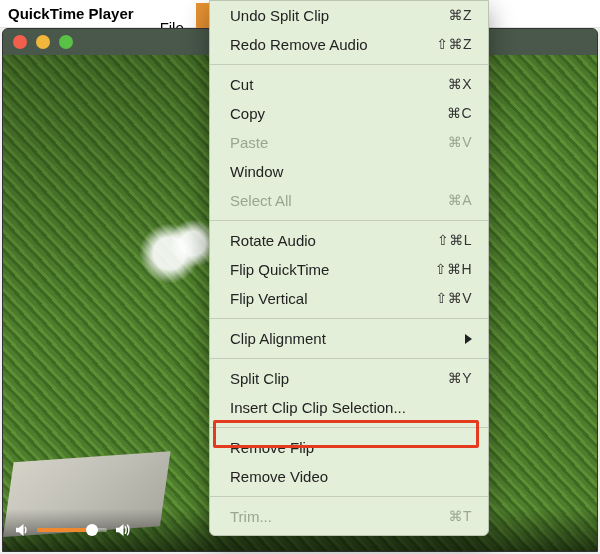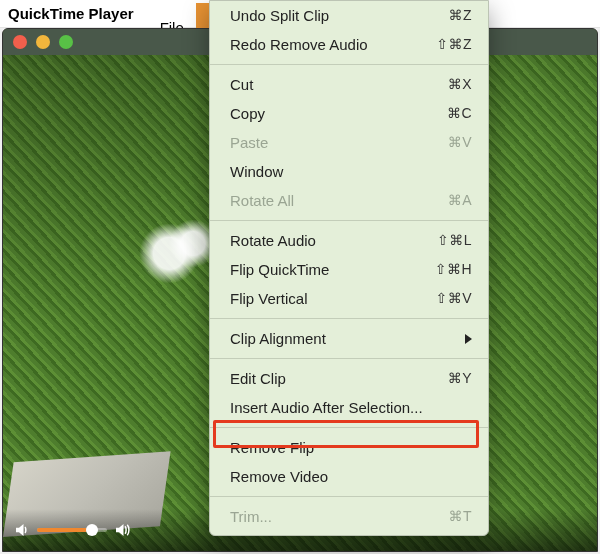--- a/index.html
+++ b/index.html
@@ -215,21 +215,21 @@
       <span class="dd-shortcut">⌘C</span>
     </div>
     <div class="dd-item disabled">
       <span>Paste</span>
       <span class="dd-shortcut">⌘V</span>
     </div>
     <div class="dd-item">
       <span>Window</span>
     </div>
     <div class="dd-item disabled">
-      <span>Rotate All</span>
+      <span>Select All</span>
       <span class="dd-shortcut">⌘A</span>
     </div>
     <div class="dd-sep"></div>
 
     <div class="dd-item">
       <span>Rotate Audio</span>
       <span class="dd-shortcut">⇧⌘L</span>
     </div>
     <div class="dd-item">
       <span>Flip QuickTime</span>
@@ -241,25 +241,25 @@
     </div>
     <div class="dd-sep"></div>
 
     <div class="dd-item">
       <span>Clip Alignment</span>
       <span class="dd-sub-arrow"></span>
     </div>
     <div class="dd-sep"></div>
 
     <div class="dd-item">
-      <span>Edit Clip</span>
+      <span>Split Clip</span>
       <span class="dd-shortcut">⌘Y</span>
     </div>
     <div class="dd-item">
-      <span>Insert Audio After Selection...</span>
+      <span>Insert Clip Clip Selection...</span>
     </div>
     <div class="dd-sep"></div>
 
     <div class="dd-item">
       <span>Remove Flip</span>
     </div>
     <div class="dd-item">
       <span>Remove Video</span>
     </div>
     <div class="dd-sep"></div>

